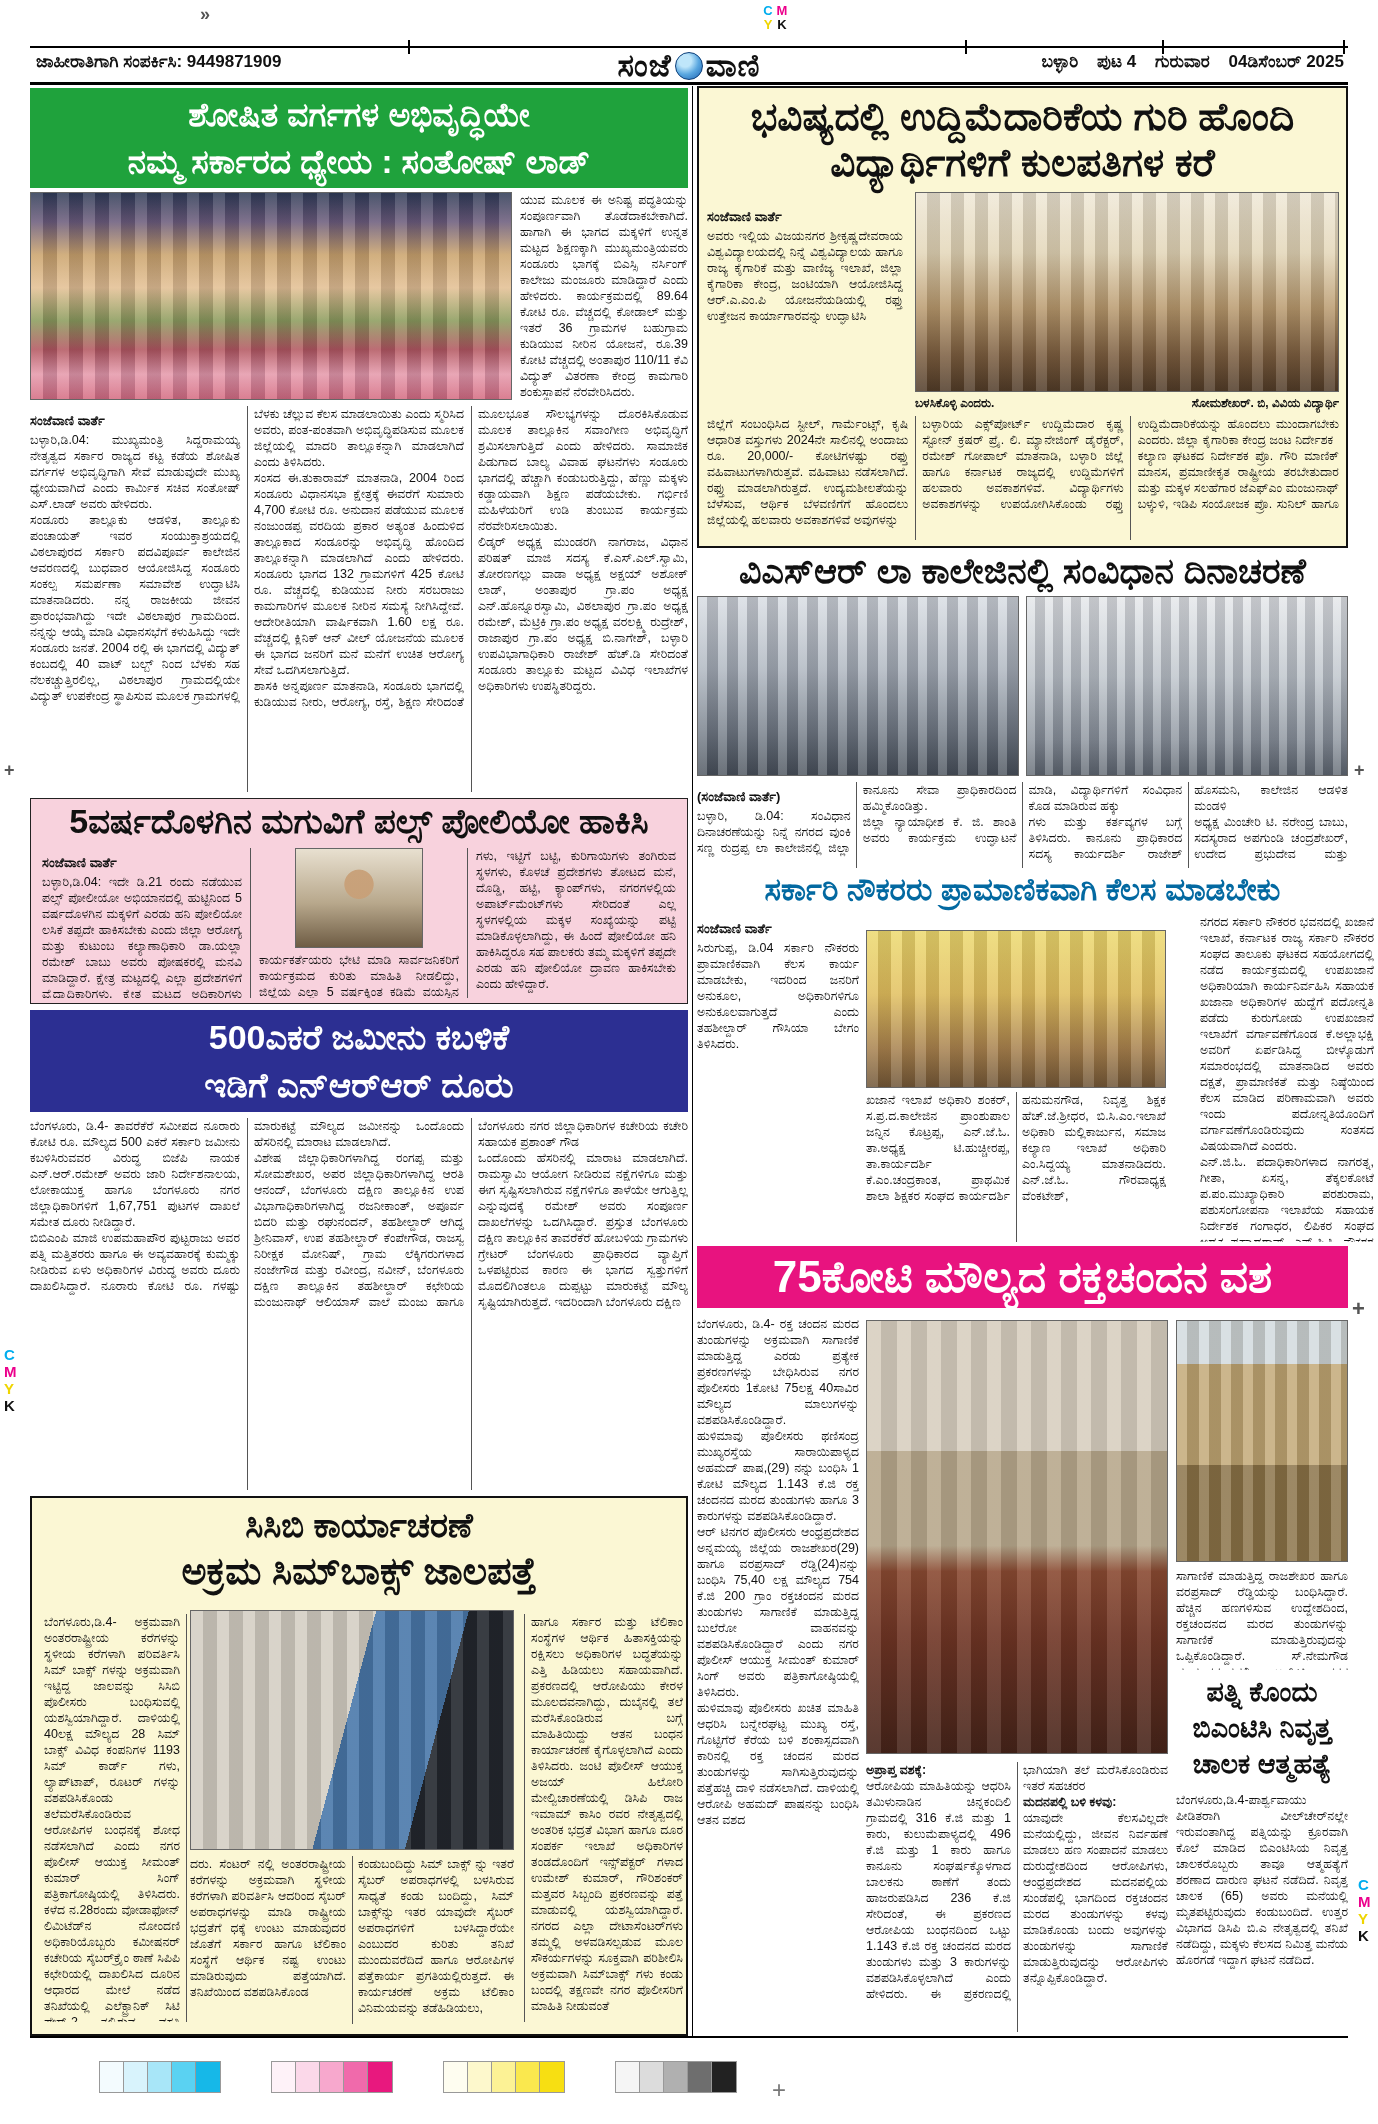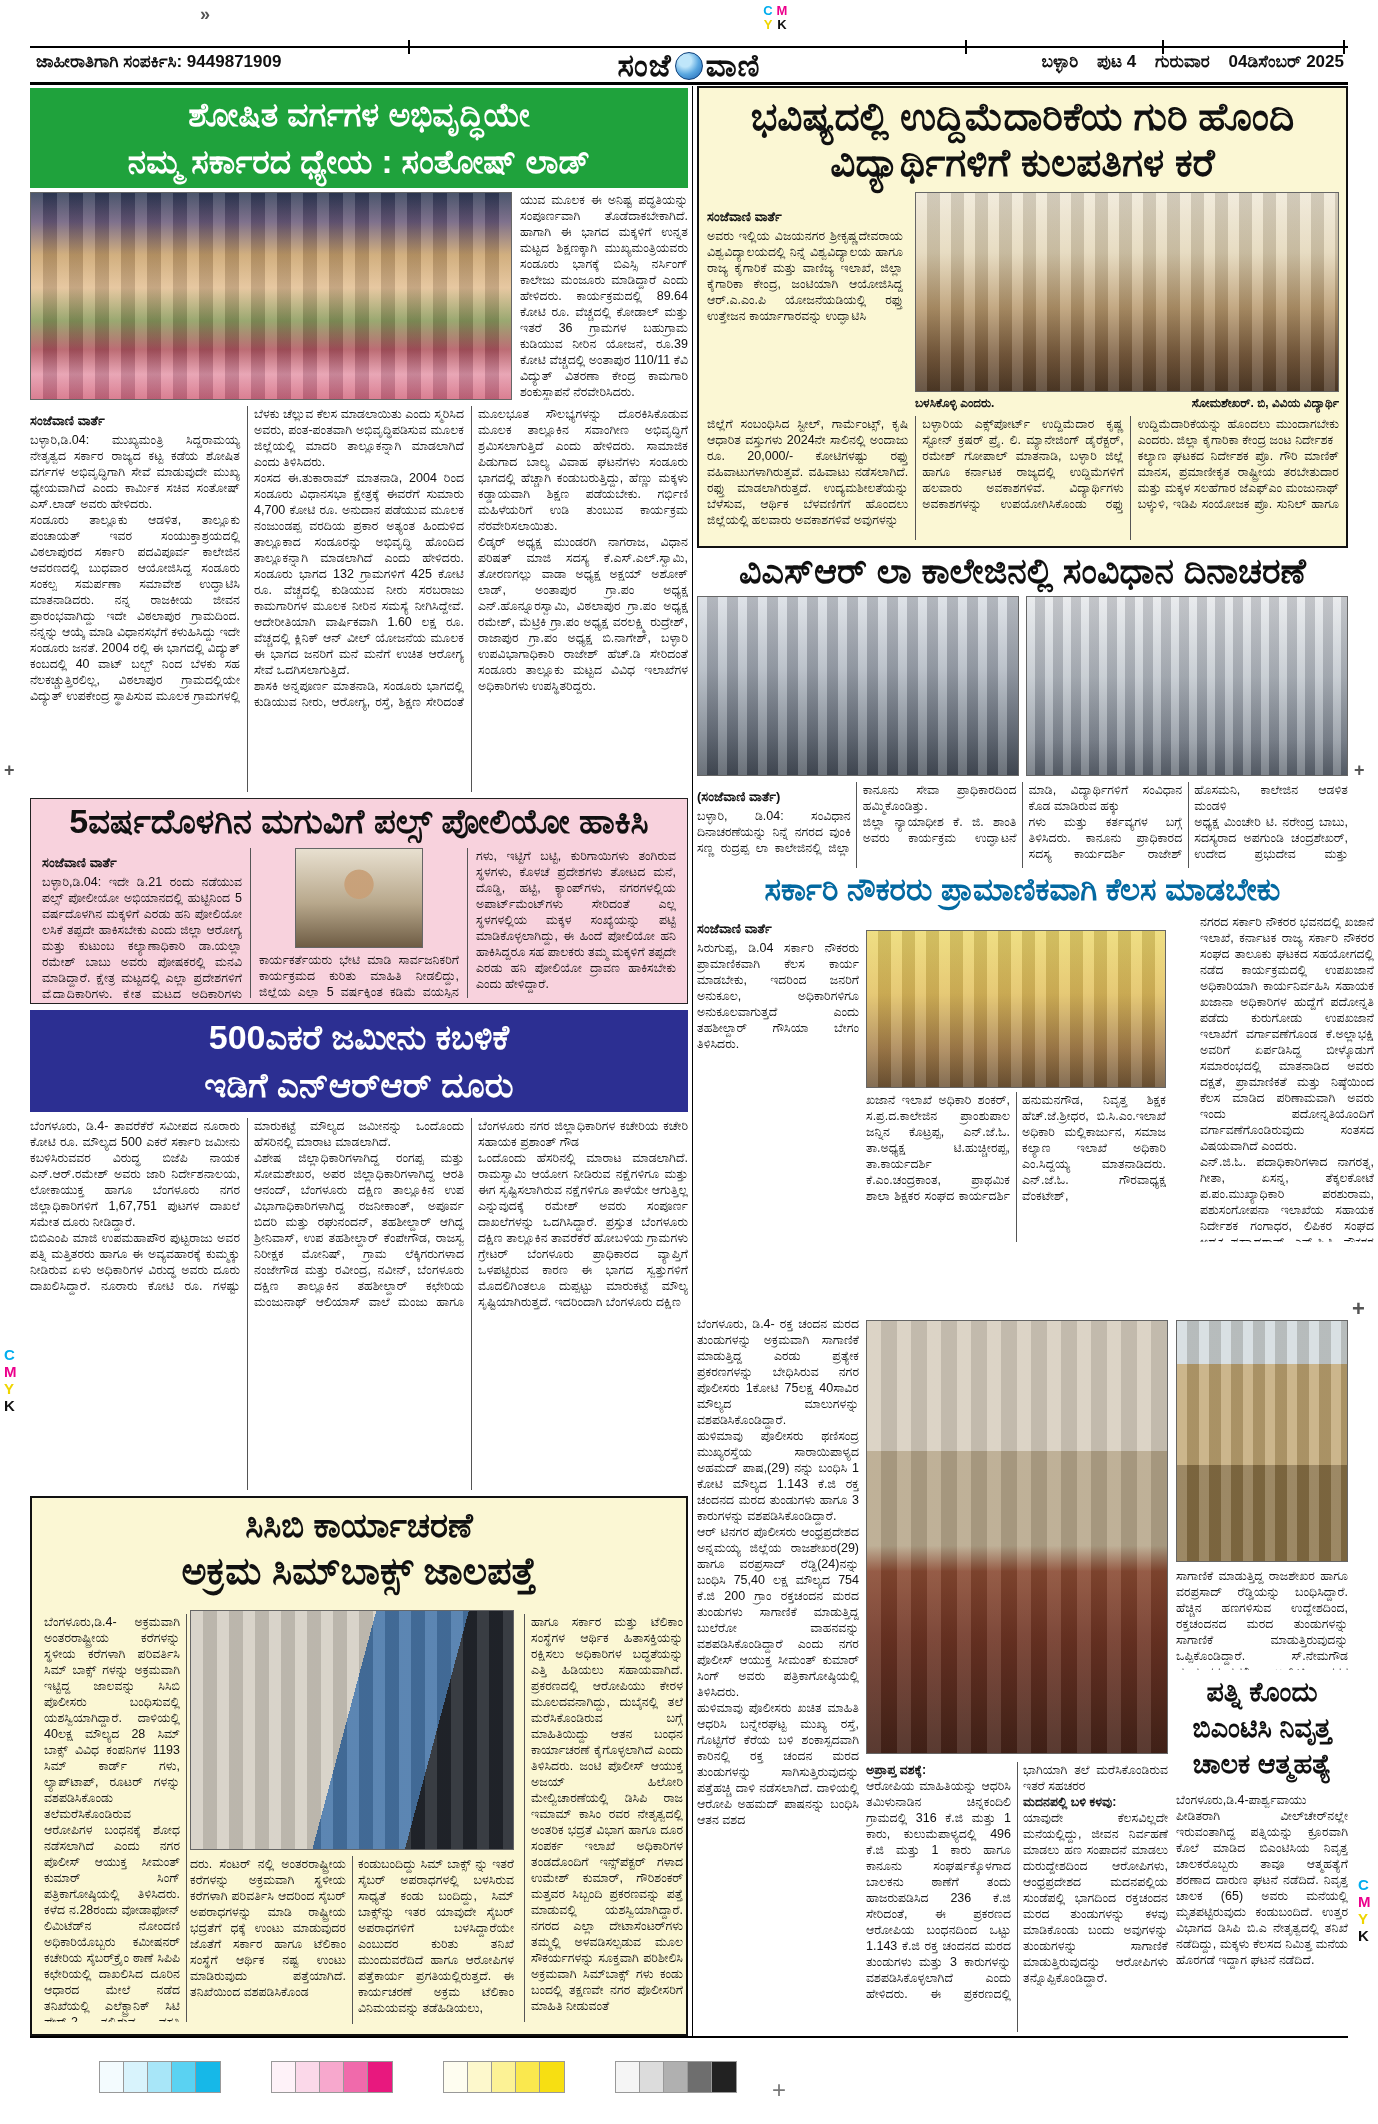--- a/index.html
+++ b/index.html
@@ -217,20 +217,23 @@
   </div>
   <div class="abs ph ph-treasury" style="left:866px;top:930px;width:300px;height:158px;"></div>
   <div class="abs bodytext cols2" style="left:866px;top:1092px;width:300px;height:150px;">
     <div>ಖಜಾನೆ ಇಲಾಖೆ ಅಧಿಕಾರಿ ಶಂಕರ್, ಸ.ಪ್ರ.ದ.ಕಾಲೇಜಿನ ಪ್ರಾಂಶುಪಾಲ ಜನ್ನಿನ ಕೊಟ್ರಪ್ಪ, ಎನ್.ಜೆ.ಓ. ತಾ.ಅಧ್ಯಕ್ಷ ಟಿ.ಹುಚ್ಚೀರಪ್ಪ, ತಾ.ಕಾರ್ಯದರ್ಶಿ ಕೆ.ಎಂ.ಚಂದ್ರಕಾಂತ, ಪ್ರಾಥಮಿಕ ಶಾಲಾ ಶಿಕ್ಷಕರ ಸಂಘದ ಕಾರ್ಯದರ್ಶಿ ಹನುಮನಗೌಡ, ನಿವೃತ್ತ ಶಿಕ್ಷಕ ಹೆಚ್.ಜೆ.ಶ್ರೀಧರ, ಬಿ.ಸಿ.ಎಂ.ಇಲಾಖೆ ಅಧಿಕಾರಿ ಮಲ್ಲಿಕಾರ್ಜುನ, ಸಮಾಜ ಕಲ್ಯಾಣ ಇಲಾಖೆ ಅಧಿಕಾರಿ ಎಂ.ಸಿದ್ದಯ್ಯ ಮಾತನಾಡಿದರು. ಎನ್.ಜೆ.ಓ. ಗೌರವಾಧ್ಯಕ್ಷ ವೆಂಕಟೇಶ್,</div>
   </div>
   <div class="abs bodytext" style="left:1200px;top:914px;width:174px;height:328px;">
     <div>ನಗರದ ಸರ್ಕಾರಿ ನೌಕರರ ಭವನದಲ್ಲಿ ಖಜಾನೆ ಇಲಾಖೆ, ಕರ್ನಾಟಕ ರಾಜ್ಯ ಸರ್ಕಾರಿ ನೌಕರರ ಸಂಘದ ತಾಲೂಕು ಘಟಕದ ಸಹಯೋಗದಲ್ಲಿ ನಡೆದ ಕಾರ್ಯಕ್ರಮದಲ್ಲಿ ಉಪಖಜಾನೆ ಅಧಿಕಾರಿಯಾಗಿ ಕಾರ್ಯನಿರ್ವಹಿಸಿ ಸಹಾಯಕ ಖಜಾನಾ ಅಧಿಕಾರಿಗಳ ಹುದ್ದೆಗೆ ಪದೋನ್ನತಿ ಪಡೆದು ಕುರುಗೋಡು ಉಪಖಜಾನೆ ಇಲಾಖೆಗೆ ವರ್ಗಾವಣೆಗೊಂಡ ಕೆ.ಅಲ್ಲಾಭಕ್ಷಿ ಅವರಿಗೆ ಏರ್ಪಡಿಸಿದ್ದ ಬೀಳ್ಕೊಡುಗೆ ಸಮಾರಂಭದಲ್ಲಿ ಮಾತನಾಡಿದ ಅವರು ದಕ್ಷತೆ, ಪ್ರಾಮಾಣಿಕತೆ ಮತ್ತು ನಿಷ್ಠೆಯಿಂದ ಕೆಲಸ ಮಾಡಿದ ಪರಿಣಾಮವಾಗಿ ಅವರು ಇಂದು ಪದೋನ್ನತಿಯೊಂದಿಗೆ ವರ್ಗಾವಣೆಗೊಂಡಿರುವುದು ಸಂತಸದ ವಿಷಯವಾಗಿದೆ ಎಂದರು.</div>
     <div>ಎನ್.ಜಿ.ಓ. ಪದಾಧಿಕಾರಿಗಳಾದ ನಾಗರತ್ನ, ಗೀತಾ, ಏಸನ್ನ, ತೆಕ್ಕಲಕೋಟೆ ಪ.ಪಂ.ಮುಖ್ಯಾಧಿಕಾರಿ ಪರಶುರಾಮ, ಪಶುಸಂಗೋಪನಾ ಇಲಾಖೆಯ ಸಹಾಯಕ ನಿರ್ದೇಶಕ ಗಂಗಾಧರ, ಲಿಪಿಕರ ಸಂಘದ ಅಧ್ಯಕ್ಷ ಪ್ರಹ್ಲಾದರಾವ್, ಎನ್.ಪಿ.ಸಿ. ನೌಕರರ ಸಂಘದ ತಾ.ಅಧ್ಯಕ್ಷ ಗಣೇಂದ್ರ, ವಿವಿಧ ಇಲಾಖೆಯ ಅಧಿಕಾರಿಗಳು ಇದ್ದರು.</div>
   </div>
 
+  <div class="abs magenta-box">
+    <div>75ಕೋಟಿ ಮೌಲ್ಯದ ರಕ್ತಚಂದನ ವಶ</div>
+  </div>
   <div class="abs bodytext" style="left:697px;top:1316px;width:162px;height:716px;">
     <div>ಬೆಂಗಳೂರು, ಡಿ.4- ರಕ್ತ ಚಂದನ ಮರದ ತುಂಡುಗಳನ್ನು ಅಕ್ರಮವಾಗಿ ಸಾಗಾಣಿಕೆ ಮಾಡುತ್ತಿದ್ದ ಎರಡು ಪ್ರತ್ಯೇಕ ಪ್ರಕರಣಗಳನ್ನು ಬೇಧಿಸಿರುವ ನಗರ ಪೊಲೀಸರು 1ಕೋಟಿ 75ಲಕ್ಷ 40ಸಾವಿರ ಮೌಲ್ಯದ ಮಾಲುಗಳನ್ನು ವಶಪಡಿಸಿಕೊಂಡಿದ್ದಾರೆ.</div>
     <div>ಹುಳಿಮಾವು ಪೊಲೀಸರು ಥಣಿಸಂದ್ರ ಮುಖ್ಯರಸ್ತೆಯ ಸಾರಾಯಿಪಾಳ್ಯದ ಅಹಮದ್ ಪಾಷ,(29) ನನ್ನು ಬಂಧಿಸಿ 1 ಕೋಟಿ ಮೌಲ್ಯದ 1.143 ಕೆ.ಜಿ ರಕ್ತ ಚಂದನದ ಮರದ ತುಂಡುಗಳು ಹಾಗೂ 3 ಕಾರುಗಳನ್ನು ವಶಪಡಿಸಿಕೊಂಡಿದ್ದಾರೆ.</div>
     <div>ಆರ್ ಟಿನಗರ ಪೊಲೀಸರು ಆಂಧ್ರಪ್ರದೇಶದ ಅನ್ನಮಯ್ಯ ಜಿಲ್ಲೆಯ ರಾಜಶೇಖರ(29) ಹಾಗೂ ವರಪ್ರಸಾದ್ ರೆಡ್ಡಿ(24)ನನ್ನು ಬಂಧಿಸಿ 75,40 ಲಕ್ಷ ಮೌಲ್ಯದ 754 ಕೆ.ಜಿ 200 ಗ್ರಾಂ ರಕ್ತಚಂದನ ಮರದ ತುಂಡುಗಳು ಸಾಗಾಣಿಕೆ ಮಾಡುತ್ತಿದ್ದ ಬುಲೆರೋ ವಾಹನವನ್ನು ವಶಪಡಿಸಿಕೊಂಡಿದ್ದಾರೆ ಎಂದು ನಗರ ಪೊಲೀಸ್ ಆಯುಕ್ತ ಸೀಮಂತ್ ಕುಮಾರ್ ಸಿಂಗ್ ಅವರು ಪತ್ರಿಕಾಗೋಷ್ಠಿಯಲ್ಲಿ ತಿಳಿಸಿದರು.</div>
     <div>ಹುಳಿಮಾವು ಪೊಲೀಸರು ಖಚಿತ ಮಾಹಿತಿ ಆಧರಿಸಿ ಬನ್ನೇರಘಟ್ಟ ಮುಖ್ಯ ರಸ್ತೆ, ಗೊಟ್ಟಿಗೆರೆ ಕೆರೆಯ ಬಳಿ ಶಂಕಾಸ್ಪದವಾಗಿ ಕಾರಿನಲ್ಲಿ ರಕ್ತ ಚಂದನ ಮರದ ತುಂಡುಗಳನ್ನು ಸಾಗಿಸುತ್ತಿರುವುದನ್ನು ಪತ್ತೆಹಚ್ಚಿ ದಾಳಿ ನಡೆಸಲಾಗಿದೆ. ದಾಳಿಯಲ್ಲಿ ಆರೋಪಿ ಅಹಮದ್ ಪಾಷನನ್ನು ಬಂಧಿಸಿ ಆತನ ವಶದ</div>
   </div>
   <div class="abs ph ph-sandal" style="left:866px;top:1320px;width:302px;height:434px;"></div>
   <div class="abs bodytext cols2" style="left:866px;top:1762px;width:302px;height:270px;">
     <div class="subhead">ಅಪ್ರಾಪ್ತ ವಶಕ್ಕೆ:</div>
     <div>ಆರೋಪಿಯ ಮಾಹಿತಿಯನ್ನು ಆಧರಿಸಿ ತಮಿಳುನಾಡಿನ ಚಿನ್ನಕಂದಿಲಿ ಗ್ರಾಮದಲ್ಲಿ 316 ಕೆ.ಜಿ ಮತ್ತು 1 ಕಾರು, ಕುಲುಮೆಪಾಳ್ಯದಲ್ಲಿ 496 ಕೆ.ಜಿ ಮತ್ತು 1 ಕಾರು ಹಾಗೂ ಕಾನೂನು ಸಂಘರ್ಷಕ್ಕೊಳಗಾದ ಬಾಲಕನು ಠಾಣೆಗೆ ತಂದು ಹಾಜರುಪಡಿಸಿದ 236 ಕೆ.ಜಿ ಸೇರಿದಂತೆ, ಈ ಪ್ರಕರಣದ ಆರೋಪಿಯ ಬಂಧನದಿಂದ ಒಟ್ಟು 1.143 ಕೆ.ಜಿ ರಕ್ತ ಚಂದನದ ಮರದ ತುಂಡುಗಳು ಮತ್ತು 3 ಕಾರುಗಳನ್ನು ವಶಪಡಿಸಿಕೊಳ್ಳಲಾಗಿದೆ ಎಂದು ಹೇಳಿದರು. ಈ ಪ್ರಕರಣದಲ್ಲಿ ಭಾಗಿಯಾಗಿ ತಲೆ ಮರೆಸಿಕೊಂಡಿರುವ ಇತರೆ ಸಹಚರರ</div>

